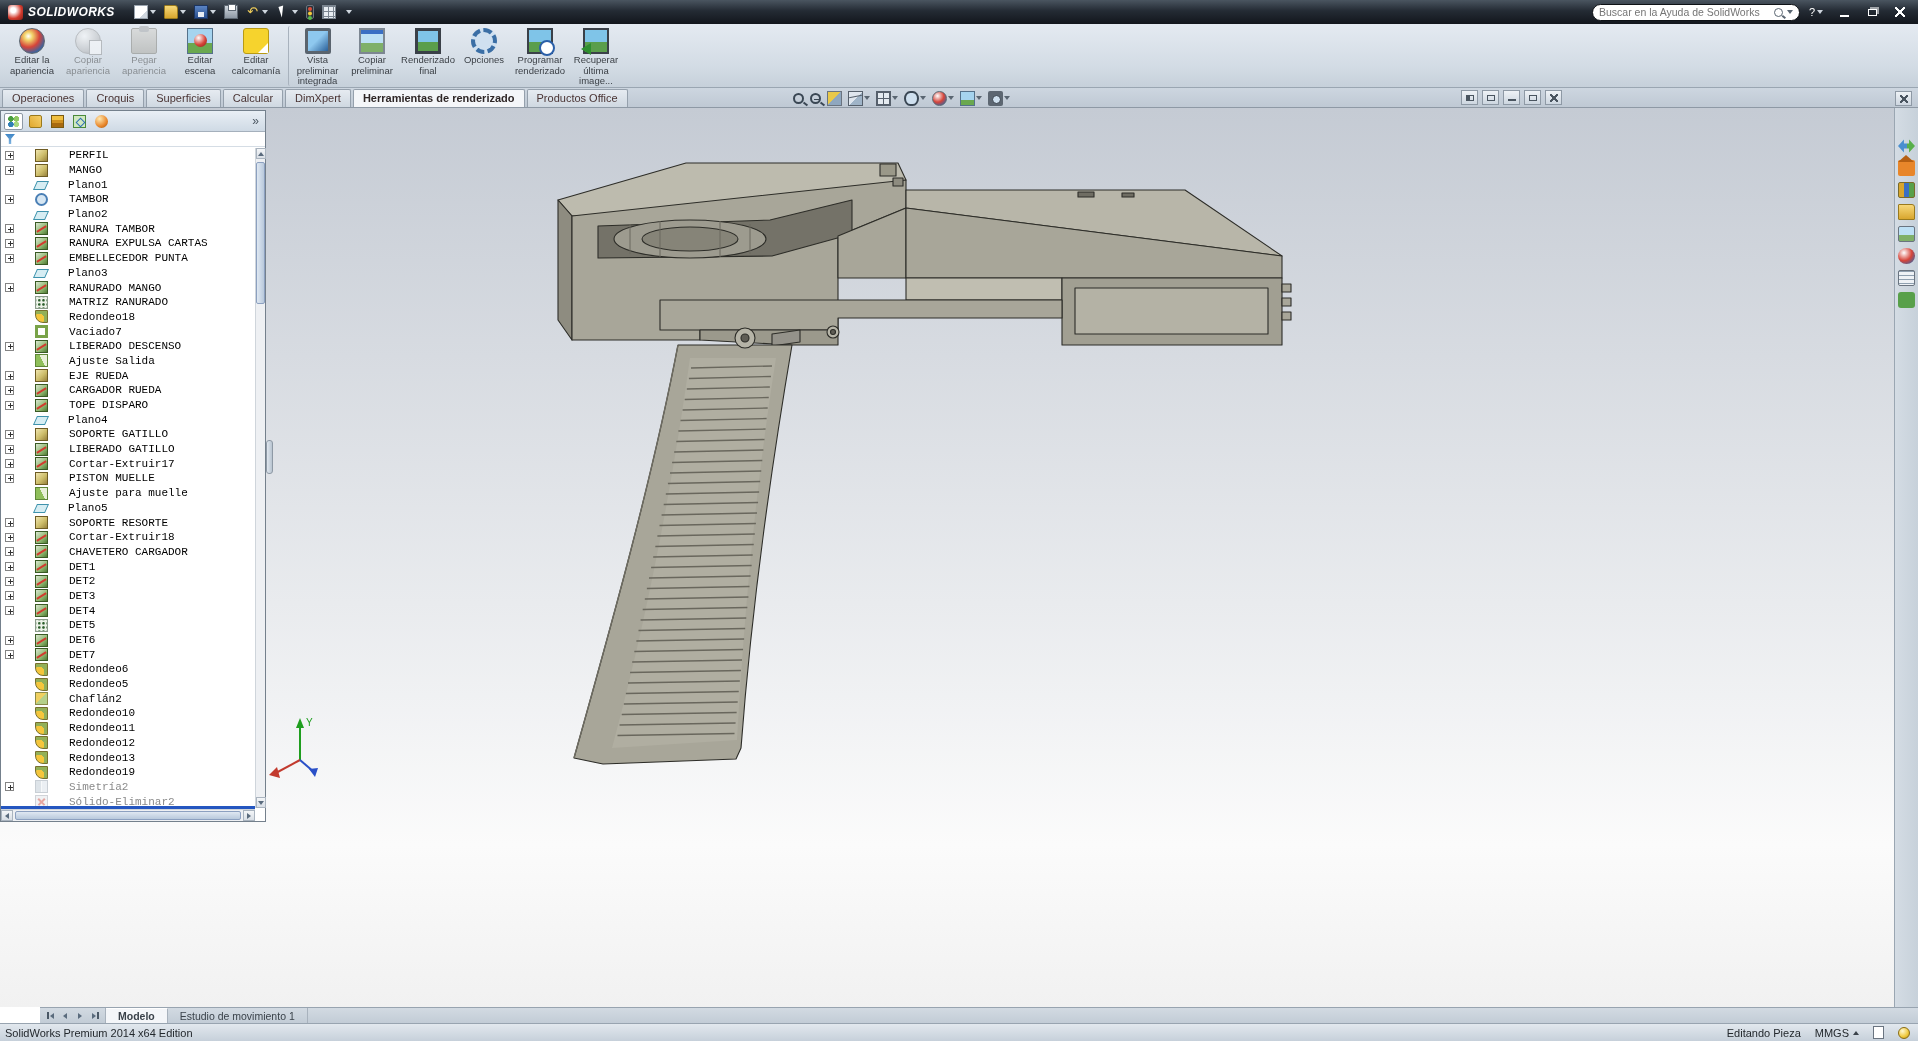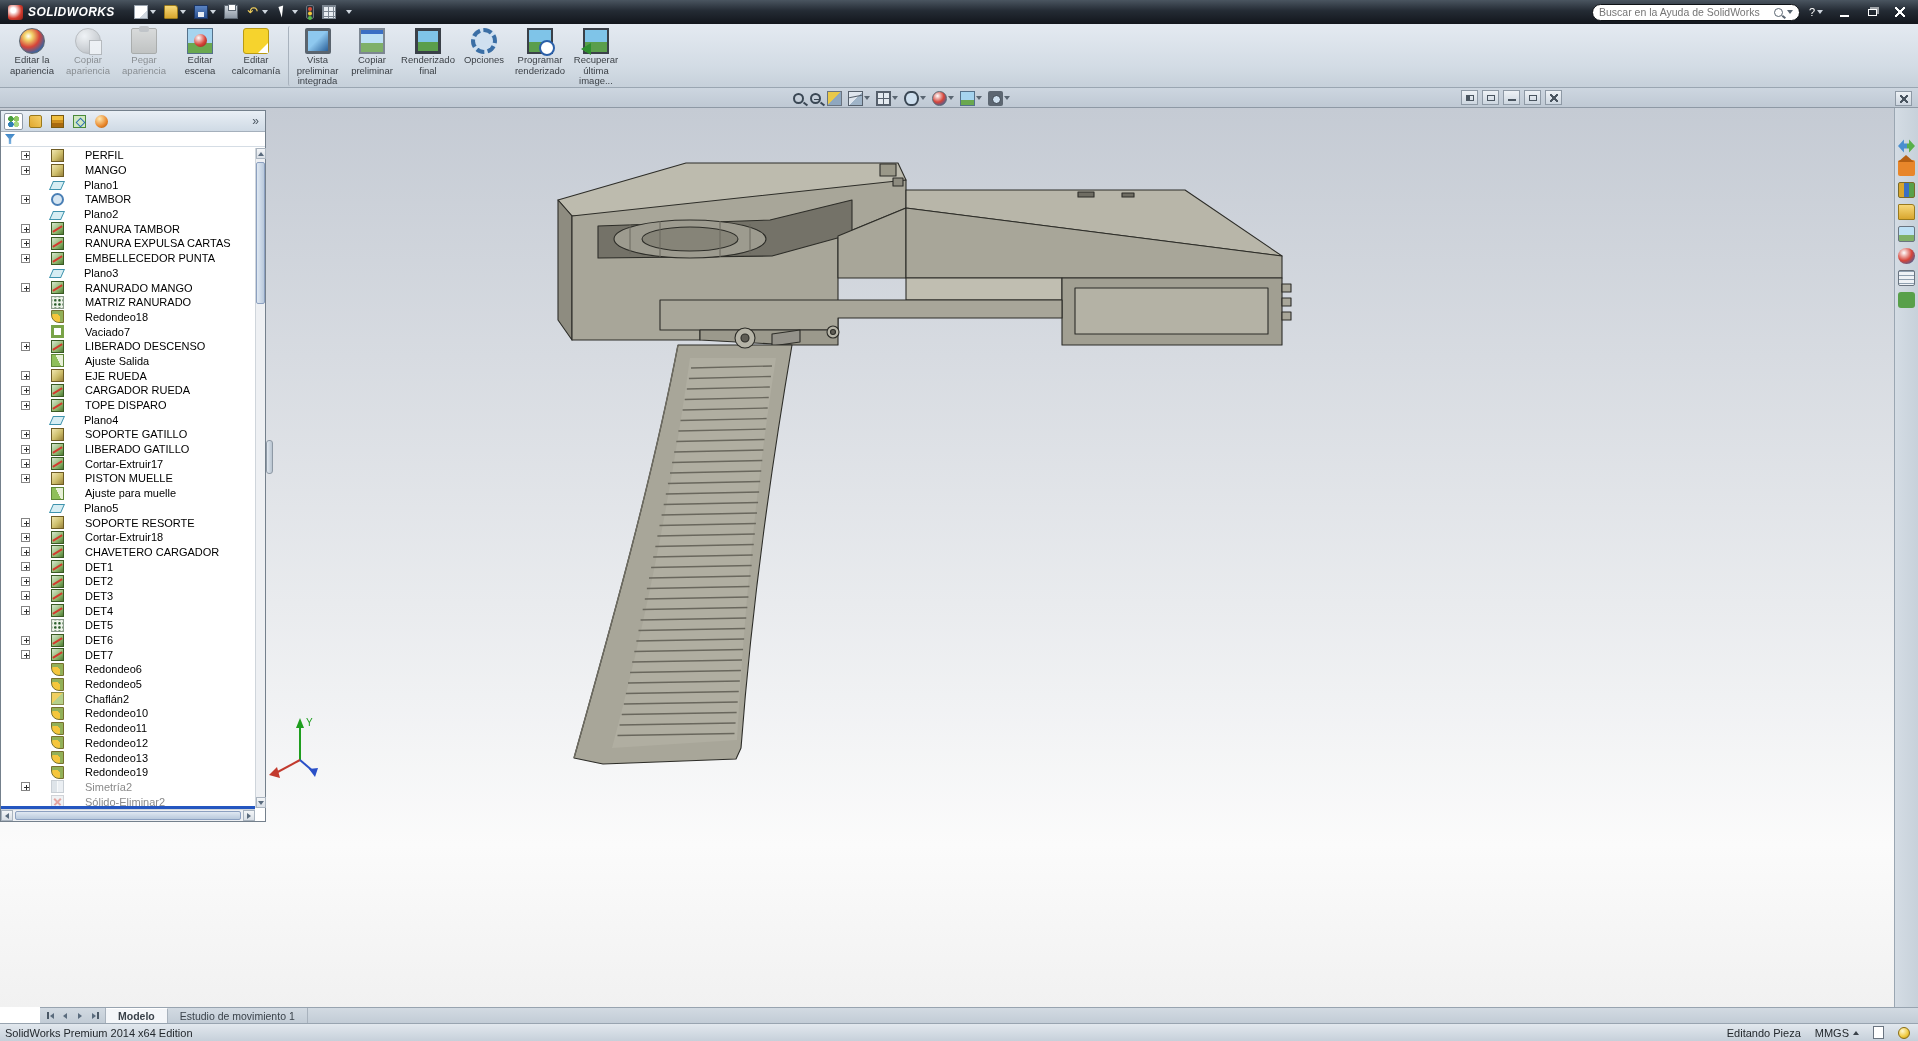--- a/index.html
+++ b/index.html
@@ -116,21 +116,21 @@
   .pt-fm { background:radial-gradient(circle at 30% 30%, #4a9e3f 2.6px, transparent 3px),radial-gradient(circle at 72% 30%, #8fc860 2.6px, transparent 3px),radial-gradient(circle at 30% 72%, #2f7fb5 2.6px, transparent 3px),radial-gradient(circle at 72% 72%, #a8d880 2.6px, transparent 3px); }
   .pt-pm { background:linear-gradient(45deg,#e0a82e,#f5d06a); border-radius:2px; border:1px solid #9a7a1d; }
   .pt-cm { background:linear-gradient(180deg,#f0c040 33%,#d09020 33% 66%,#a86a10 66%); border:1px solid #7a5a10; }
   .pt-dx { background:#cfe8c0; border:1px solid #4a8a3a; position:relative; }
   .pt-dx::before { content:""; position:absolute; left:3px; top:3px; width:5px; height:5px; border:1.5px solid #2f6fb5; transform:rotate(45deg); }
   .pt-dm { border-radius:50%; background:radial-gradient(circle at 35% 30%, #ffe9b0, #e8862a 60%, #9a4f0a); }
   .ptabs-chev { margin-left:auto; font-size:12px; color:#4a5560; padding-right:3px; }
   .panel-filter { height:15px; border-bottom:1px solid #d5dde5; display:flex; align-items:center; padding-left:4px; }
   .funnel { width:10px; height:10px; background:linear-gradient(#3f86c6,#7fb3e0); clip-path:polygon(0 0,100% 0,62% 48%,62% 100%,38% 100%,38% 48%); }
   .tree { position:absolute; left:0; right:10px; top:37px; bottom:13px; overflow:hidden; background:#fff; }
-  .trow { height:14.7px; display:flex; align-items:center; gap:21px; padding-left:20px; font-size:11px; color:#000; white-space:nowrap; }
+  .trow { height:14.7px; display:flex; align-items:center; gap:21px; padding-left:4px; font-size:11px; color:#000; white-space:nowrap;font-family:Liberation Mono, monospace; }
   .trow.dim { color:#8a8a8a; }
   .trow.dim .fi { opacity:.45; }
   .plusbox { width:9px; height:9px; border:1px solid #848484; background:#fff; flex:0 0 9px; position:relative; }
   .plusbox::before { content:""; position:absolute; left:1.5px; top:3.5px; width:5px; height:1px; background:#333; }
   .plusbox::after { content:""; position:absolute; left:3.5px; top:1.5px; width:1px; height:5px; background:#333; }
   .trow.noplus .plusbox { visibility:hidden; }
   .fi { width:13px; height:13px; flex:0 0 13px; position:relative; }
   .fi-boss { background:linear-gradient(135deg,#f0e6b0 0%,#cdbd6a 55%,#98823d 100%); border:1px solid #6e5c24; }
   .fi-cut { background:linear-gradient(135deg,#d8e6d0 0%,#8fb870 60%,#4f7a35 100%); border:1px solid #3a5a24; }
   .fi-cut::after { content:""; position:absolute; left:0px; top:5px; width:11px; height:2px; background:#d23b2e; transform:rotate(-32deg); }
@@ -291,20 +291,36 @@
       <span class="rlabel">Programar renderizado</span>
     </div>
 
     <div class="rbtn">
       <span class="ricon ri-recall"></span>
       <span class="rlabel">Recuperar última image...</span>
     </div>
   </div>
 
 <div class="tabrow">
+  <span style="display:flex;align-items:flex-end;">
+
+      <span class="ctab">Operaciones</span>
+
+      <span class="ctab">Croquis</span>
+
+      <span class="ctab">Superficies</span>
+
+      <span class="ctab">Calcular</span>
+
+      <span class="ctab">DimXpert</span>
+
+      <span class="ctab active">Herramientas de renderizado</span>
+
+      <span class="ctab">Productos Office</span>
+    </span>
   <div class="hud">
     <span class="hudbtn">
         <span class="hi hi-mag"></span>
       </span>
     <span class="hudbtn">
         <span class="hi hi-mag hi-magplus"></span>
       </span>
     <span class="hudbtn">
         <span class="hi hi-section"></span>
       </span>

